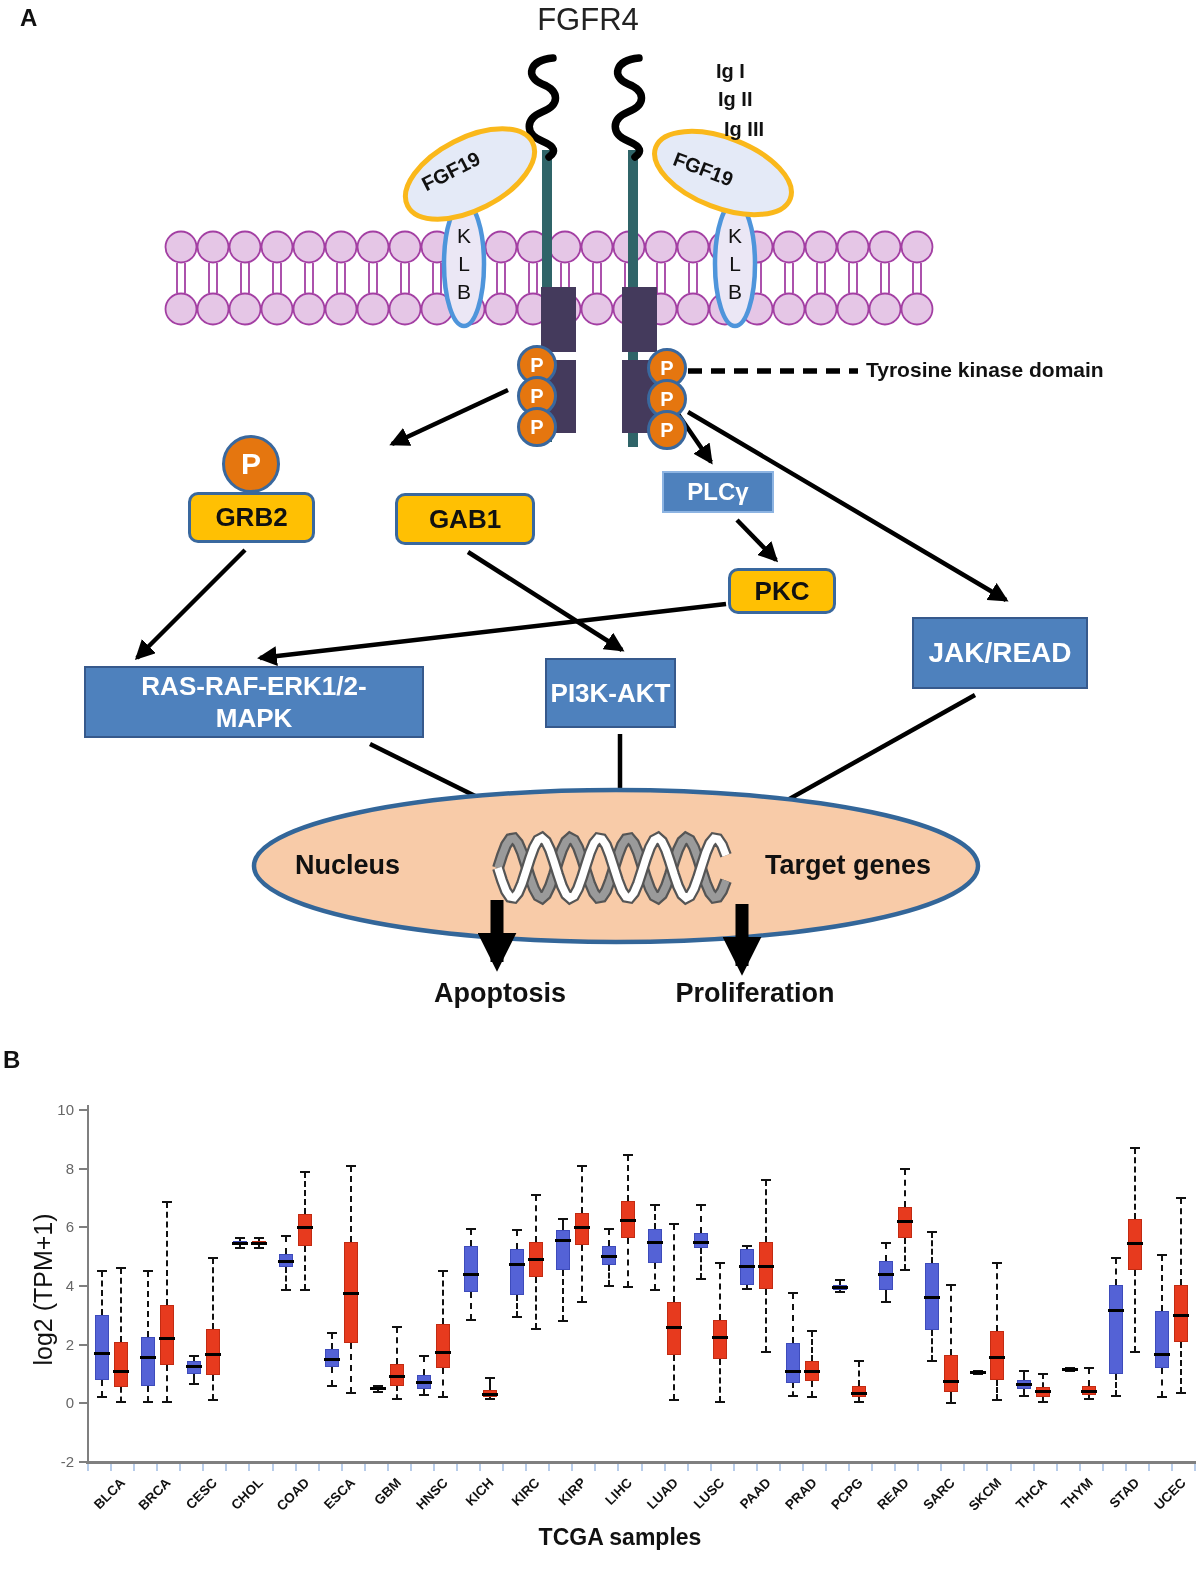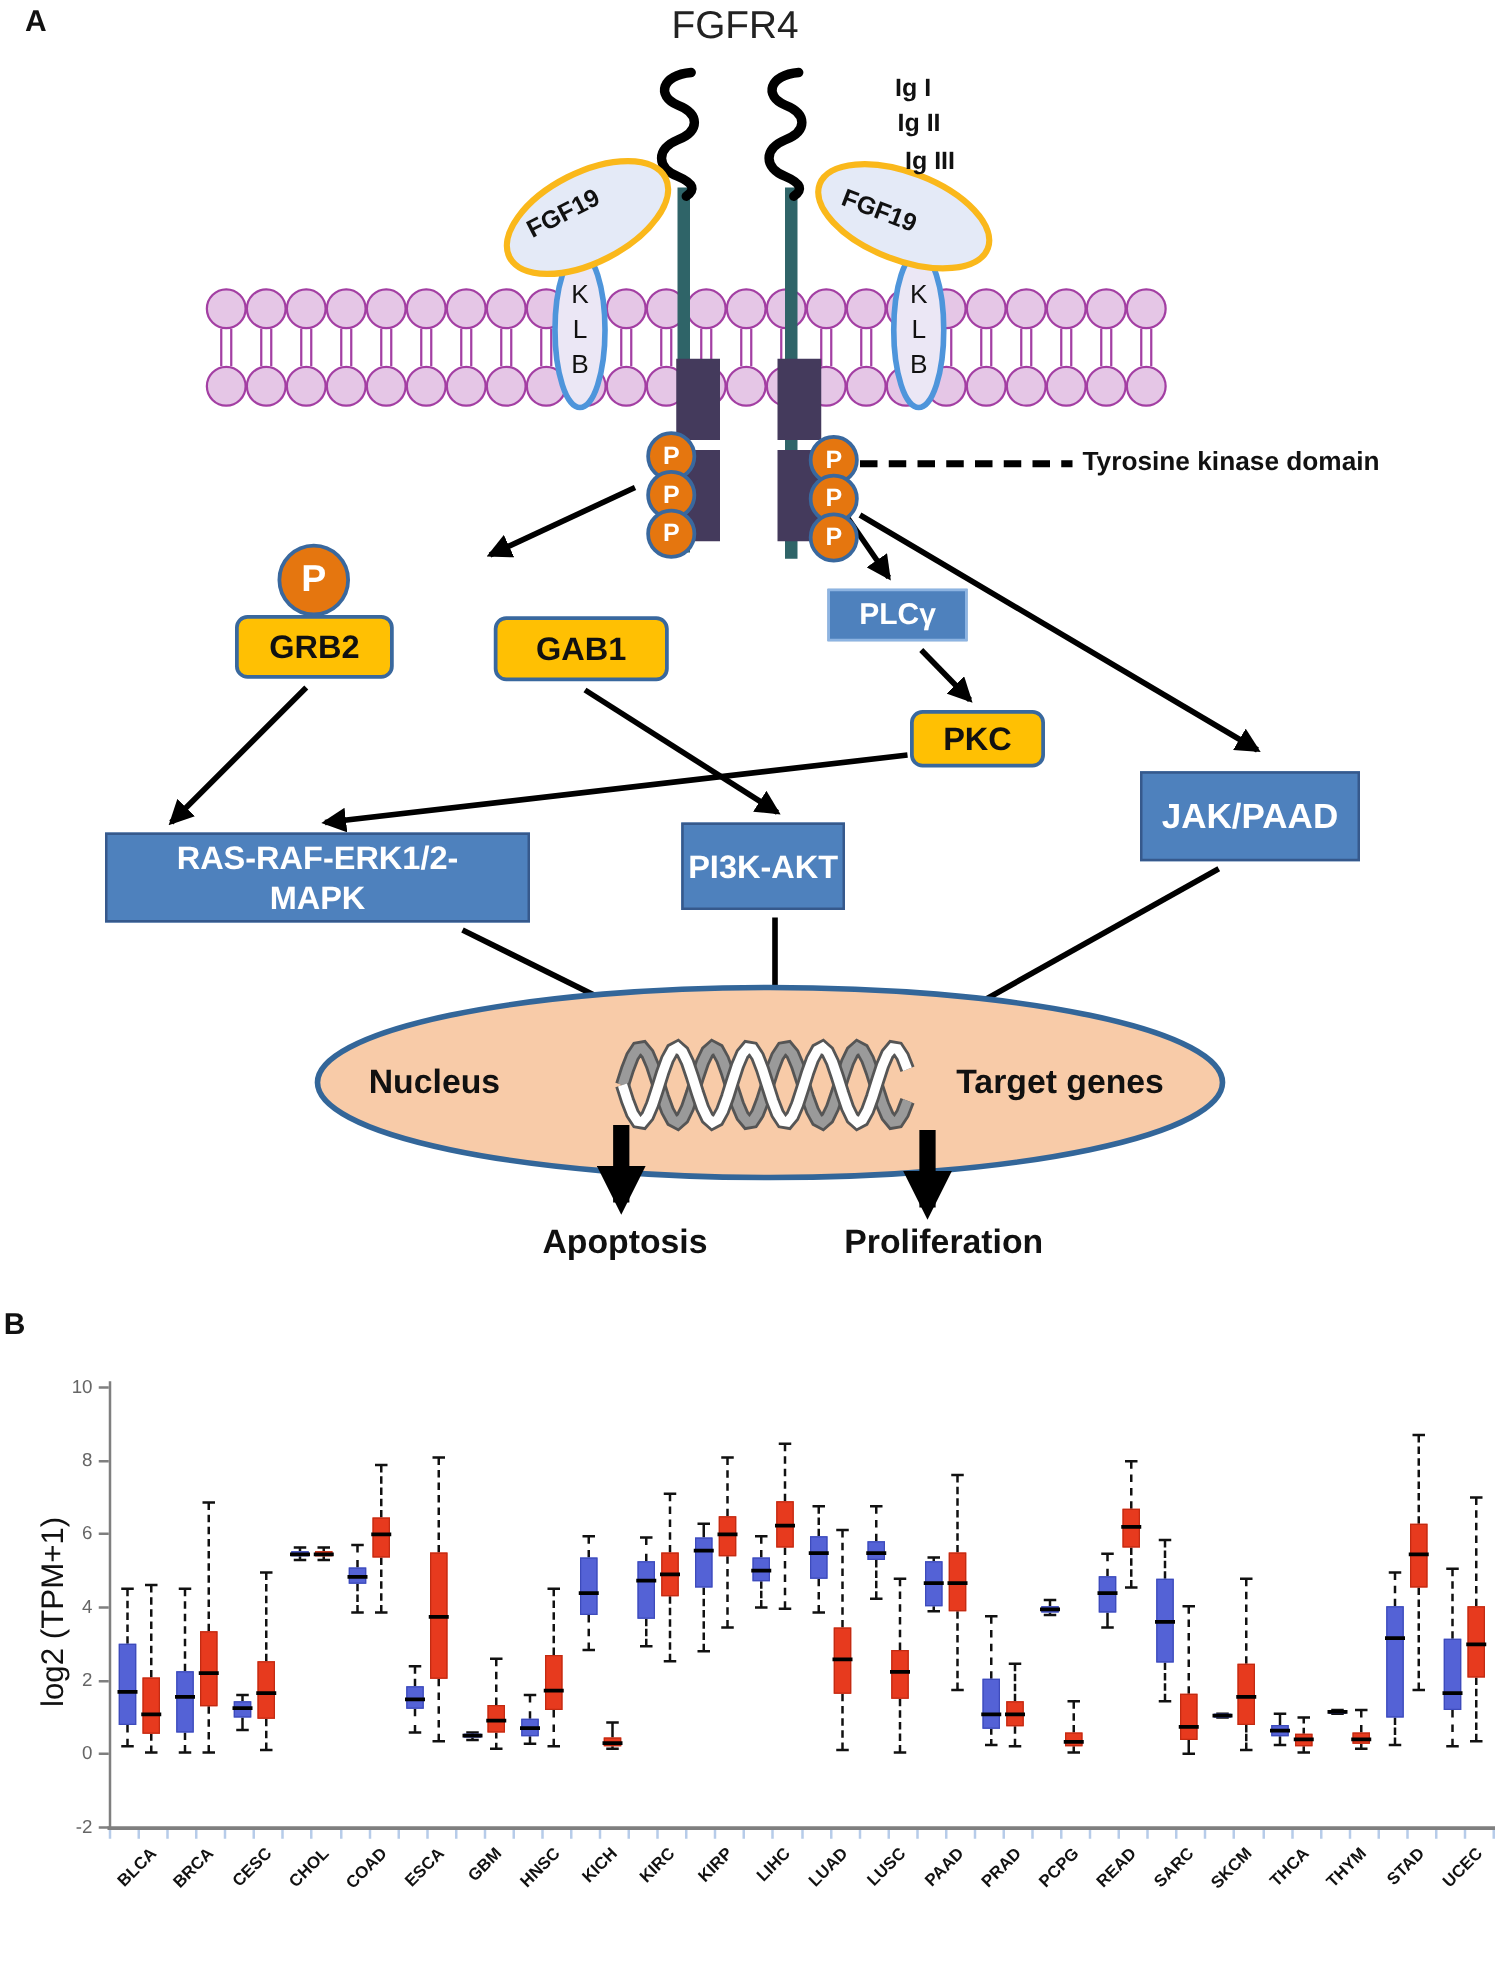--- a/index.html
+++ b/index.html
@@ -227,21 +227,21 @@
   <div class="pcircle" style="left:647px;top:379px;width:34px;height:34px;font-size:20px;">P</div>
   <div class="pcircle" style="left:647px;top:410px;width:34px;height:34px;font-size:20px;">P</div>
 
   <div class="figtext" style="left:866px;top:358px;font-size:21px;font-weight:bold;">Tyrosine kinase domain</div>
 
   <div class="pcircle" style="left:222px;top:435px;width:52px;height:52px;font-size:30px;">P</div>
   <div class="node amber" style="left:188px;top:492px;width:127px;height:51px;">GRB2</div>
   <div class="node amber" style="left:395px;top:493px;width:140px;height:52px;">GAB1</div>
   <div class="node bluebox" style="left:662px;top:471px;width:112px;height:42px;font-size:24px;border:2px solid #8DB4E2;">PLCγ</div>
   <div class="node amber" style="left:728px;top:568px;width:108px;height:46px;">PKC</div>
-  <div class="node bluebox" style="left:912px;top:617px;width:176px;height:72px;font-size:28px;border:2px solid #36598C;">JAK/PAAD</div>
+  <div class="node bluebox" style="left:912px;top:617px;width:176px;height:72px;font-size:28px;border:2px solid #36598C;">JAK/READ</div>
   <div class="node bluebox" style="left:84px;top:666px;width:340px;height:72px;font-size:26px;border:2px solid #36598C;white-space:pre-line;line-height:32px;">RAS-RAF-ERK1/2-
 MAPK</div>
   <div class="node bluebox" style="left:545px;top:658px;width:131px;height:70px;font-size:26px;border:2px solid #36598C;">PI3K-AKT</div>
 
   <div class="figtext" style="left:295px;top:850px;font-size:27px;font-weight:bold;">Nucleus</div>
   <div class="figtext" style="left:765px;top:850px;font-size:27px;font-weight:bold;">Target genes</div>
 
   <div class="figtext" style="left:400px;top:978px;width:200px;text-align:center;font-size:27px;font-weight:bold;">Apoptosis</div>
   <div class="figtext" style="left:645px;top:978px;width:220px;text-align:center;font-size:27px;font-weight:bold;">Proliferation</div>
 
@@ -668,13 +668,14 @@
         <span class="catlab">THYM</span>
       </div>
       <div class="catwrap" style="left: 1131.81px; top: 1475px;">
         <span class="catlab">STAD</span>
       </div>
       <div class="catwrap" style="left: 1177.94px; top: 1475px;">
         <span class="catlab">UCEC</span>
       </div>
     </div>
 
+  <div class="figtext" style="left:120px;top:1524px;width:1000px;text-align:center;font-size:23px;font-weight:bold;">TCGA samples</div>
 </div>
 
 </body></html>

